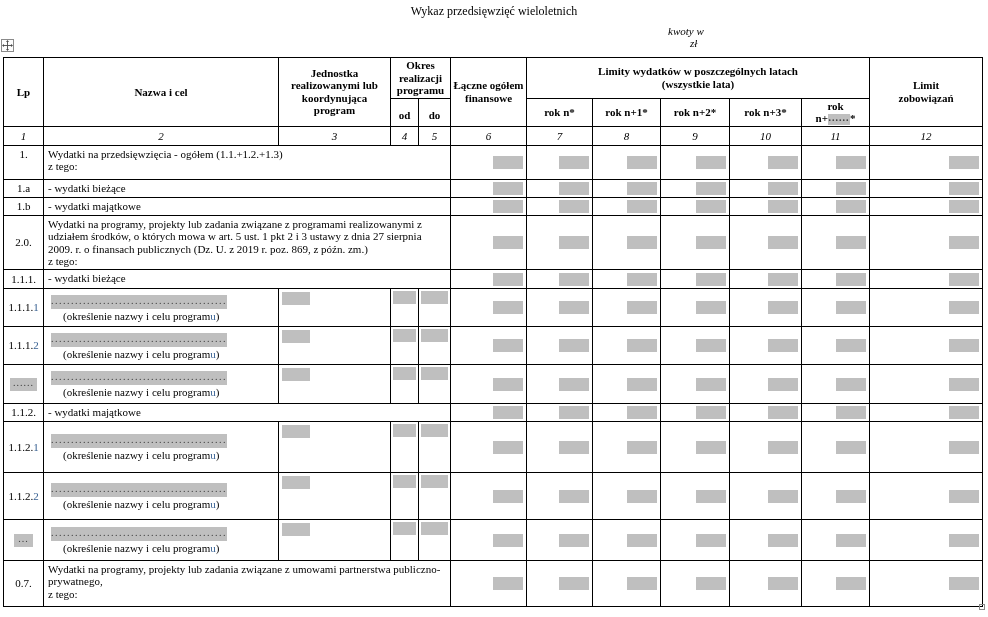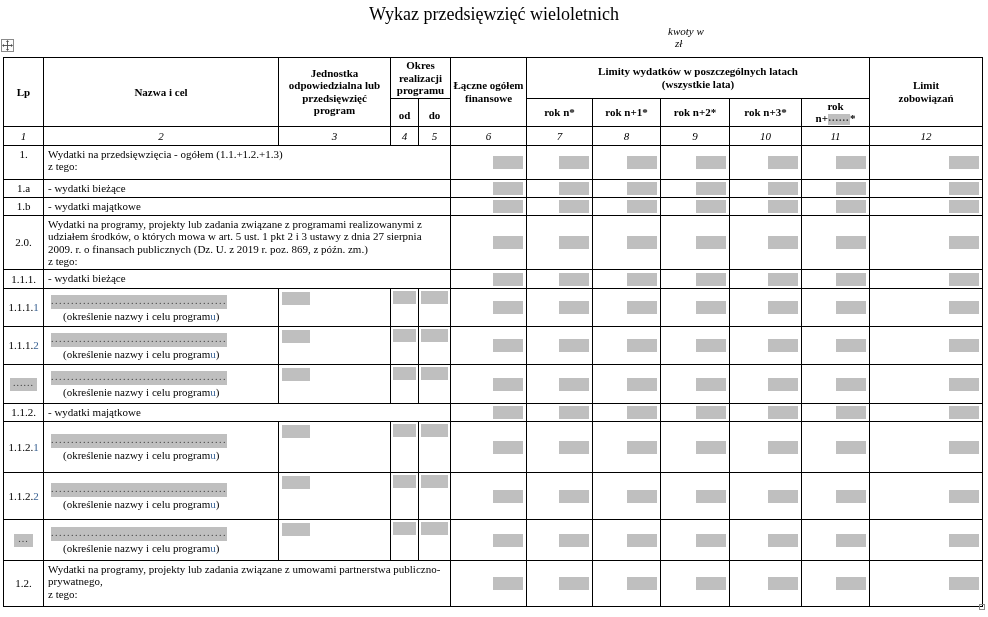--- a/index.html
+++ b/index.html
@@ -1,22 +1,22 @@
 <!DOCTYPE html>
 <html><head>
 <meta charset="utf-8">
 <style>
   html,body{margin:0;padding:0;}
   body{
     width:988px;height:617px;position:relative;background:#fff;color:#000;
     font-family:"Liberation Serif", serif;overflow:hidden;
   }
-  .page-title{position:absolute;top:4px;left:0;width:988px;text-align:center;font-size:18px;}
+  .page-title{position:absolute;top:4px;left:0;width:988px;text-align:center;font-size:12px;}
   .kwoty{position:absolute;top:25px;left:668px;font-style:italic;font-size:11px;line-height:12px;}
-  .kwoty .zl{margin-left:7px;}
+  .kwoty .zl{margin-left:22px;}
   .move-handle{position:absolute;top:39px;left:1px;width:13px;height:13px;border:1px solid #8a8a8a;
     background:#fdfdfd;box-sizing:border-box;display:flex;align-items:center;justify-content:center;}
   .resize-handle{position:absolute;left:979px;top:604px;width:6px;height:6px;border:1px solid #8a8a8a;box-sizing:border-box;}
 
   table.main{position:absolute;top:57px;left:3px;width:979px;border-collapse:collapse;table-layout:fixed;}
   td,th{border:1px solid #000;padding:0;font-size:11px;line-height:12.5px;overflow:hidden;}
   th{font-weight:bold;text-align:center;vertical-align:middle;padding:1px 2px;}
   th.odh{vertical-align:bottom;padding-bottom:4px;}
   .limitzob span{display:inline-block;width:70px;}
   tr.numrow td{font-style:italic;text-align:center;vertical-align:middle;}
@@ -70,21 +70,21 @@
       <col style="width:68px">
     <col style="width:69px">
       <col style="width:72px">
       <col style="width:68px">
       <col style="width:113px">
   </colgroup>
   <thead>
     <tr style="height:40px">
       <th rowspan="2">Lp</th>
       <th rowspan="2">Nazwa i cel</th>
-      <th rowspan="2">Jednostka odpowiedzialna lub przedsięwzięć program</th>
+      <th rowspan="2">Jednostka realizowanymi lub koordynująca program</th>
       <th colspan="2">Okres realizacji programu</th>
       <th rowspan="2">Łączne ogółem finansowe</th>
       <th colspan="5">
         <div>Limity wydatków w poszczególnych latach</div>
         <div>(wszystkie lata)</div>
       </th>
       <th rowspan="2" class="limitzob">
         <span>Limit zobowiązań</span>
       </th>
     </tr>
@@ -316,21 +316,21 @@
         </td>
         <td class="num"><span class="ph"></span></td>
         <td class="num"><span class="ph"></span></td>
         <td class="num"><span class="ph"></span></td>
         <td class="num"><span class="ph"></span></td>
         <td class="num"><span class="ph"></span></td>
         <td class="num"><span class="ph"></span></td>
         <td class="num"><span class="ph"></span></td>
       </tr>
       <tr class="row-section" style="height: 46px;">
-        <td class="lp"><span>1.2.</span></td>
+        <td class="lp"><span>0.7.</span></td>
         <td class="name span4" colspan="4">
           <div>Wydatki na programy, projekty lub zadania związane z umowami partnerstwa publiczno-prywatnego,</div>
           <div>z tego:</div>
         </td>
         <td class="num"><span class="ph"></span></td>
         <td class="num"><span class="ph"></span></td>
         <td class="num"><span class="ph"></span></td>
         <td class="num"><span class="ph"></span></td>
         <td class="num"><span class="ph"></span></td>
         <td class="num"><span class="ph"></span></td>

